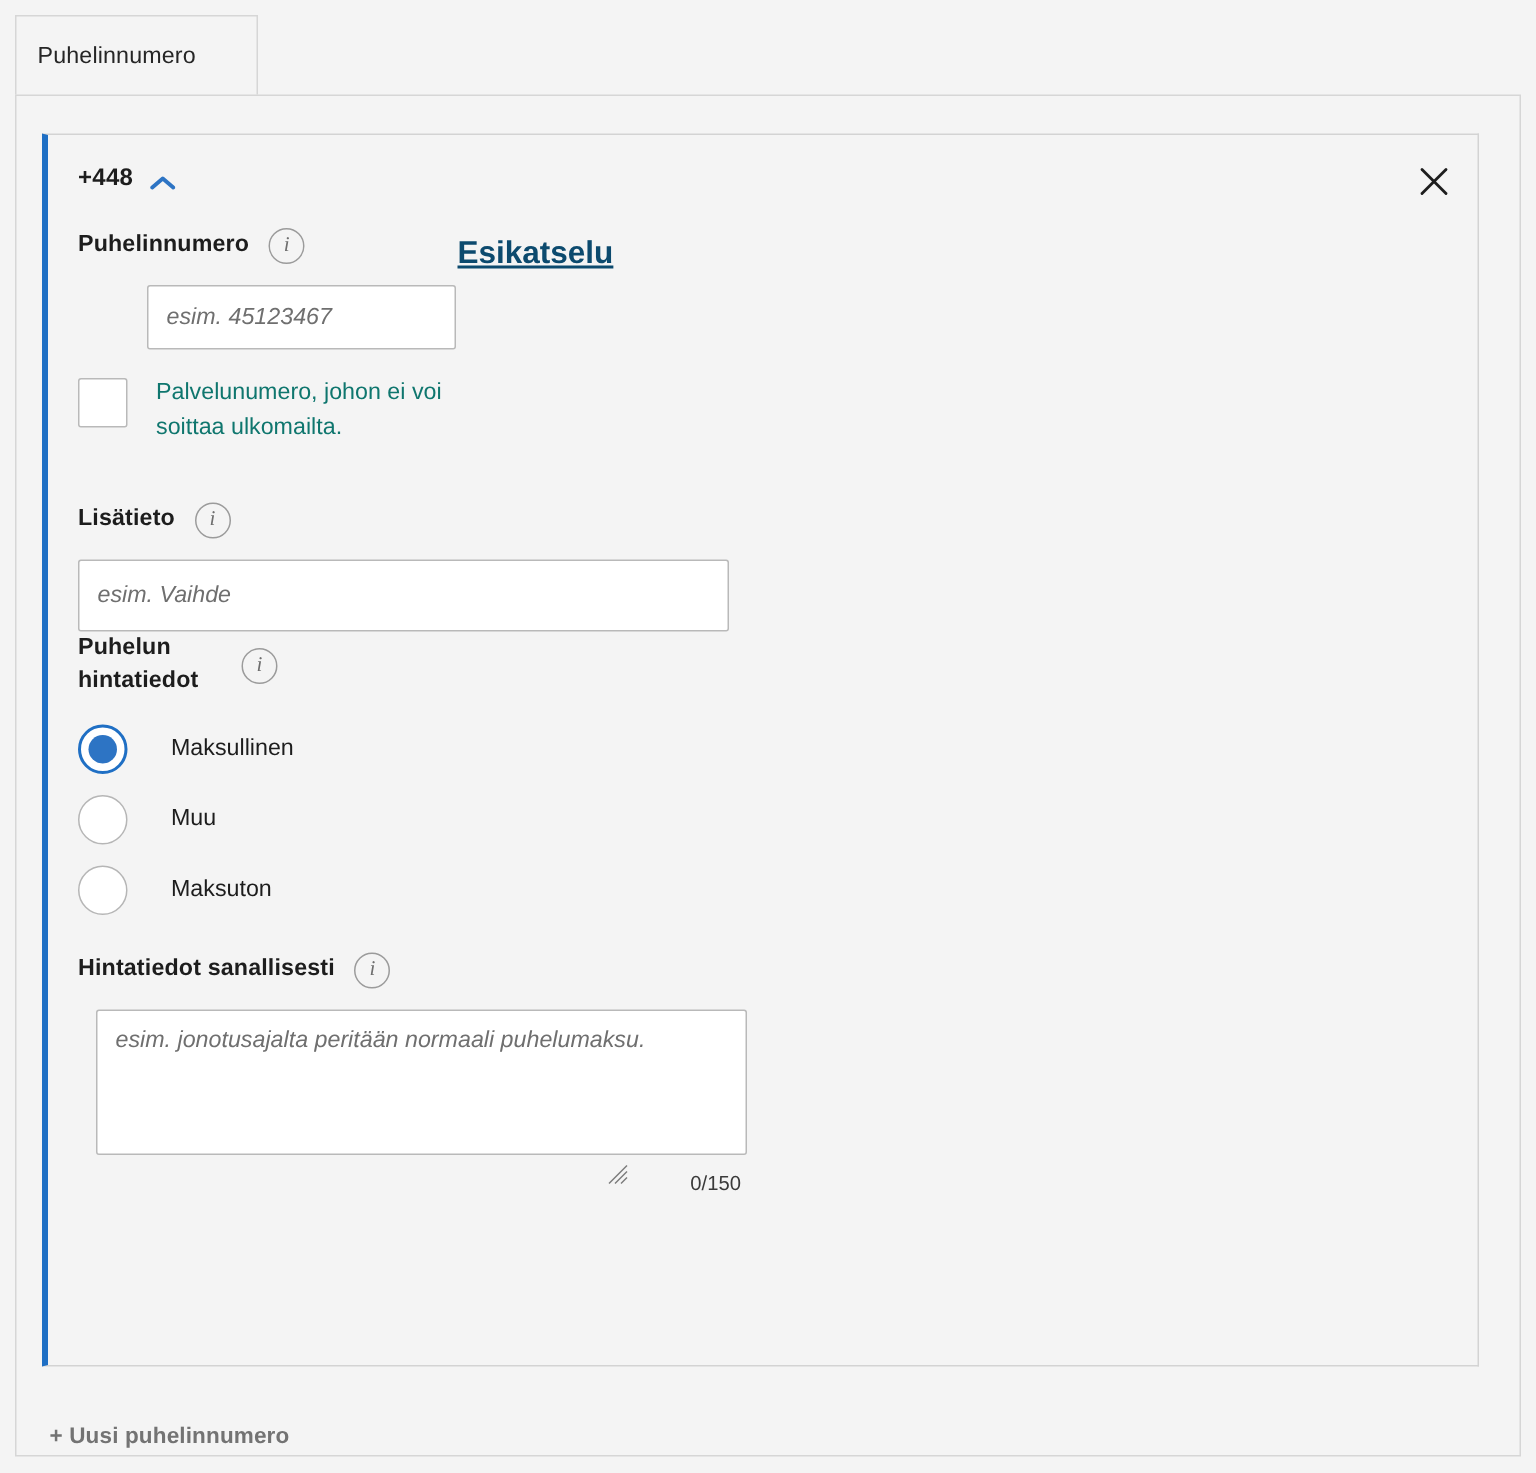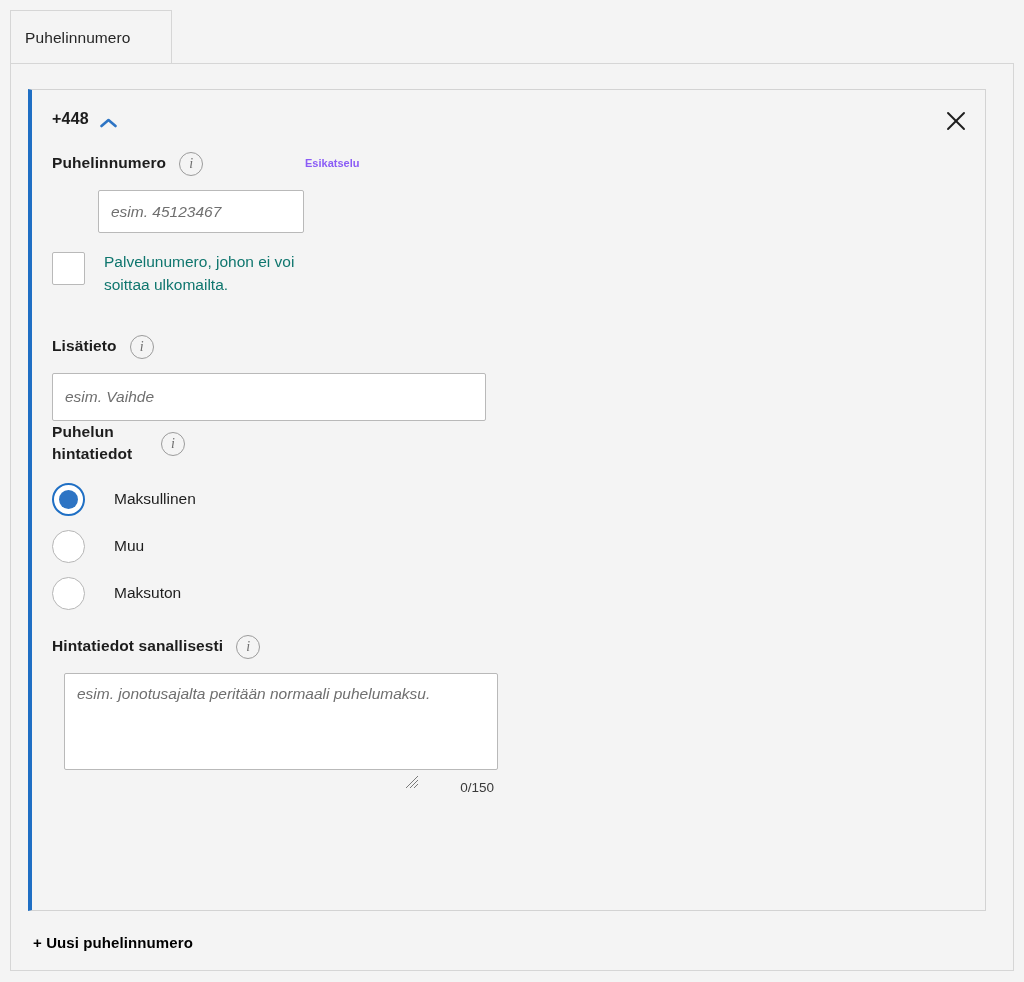--- a/index.html
+++ b/index.html
@@ -136,26 +136,27 @@
     cursor: pointer;
     background: #f4f4f4;
   }
 
   .field-row-1 {
     position: relative;
     display: flex;
     align-items: flex-start;
   }
   .preview-label {
-    font-size: 11px;
+    font-size: 21px;
     font-weight: bold;
-    color: #8b5cf6;
+    color: #0c4a6e;
     position: absolute;
     left: 253px;
     top: 5px;
+    text-decoration: underline;
   }
 
   input.txt, textarea.txt {
     font-family: "Liberation Sans", sans-serif;
     font-size: 15.5px;
     color: #1d1d1d;
     background: #ffffff;
     border: 1px solid #b9b9b9;
     border-radius: 2px;
     padding: 8px 12px;
@@ -247,24 +248,24 @@
     text-align: right;
     font-size: 13.5px;
     color: #3a3a3a;
     margin-top: 6px;
     padding-right: 4px;
   }
 
   .add-link {
     position: absolute;
     left: 22px;
-    bottom: 19px;
+    bottom: 4px;
     font-size: 15px;
     font-weight: bold;
-    color: #000000;
+    color: #737373;
     text-decoration: none;
     letter-spacing: .1px;
     cursor: pointer;
   }
 </style>
 </head>
 <body>
 
 <div class="tabstrip">
   <div class="tab">

